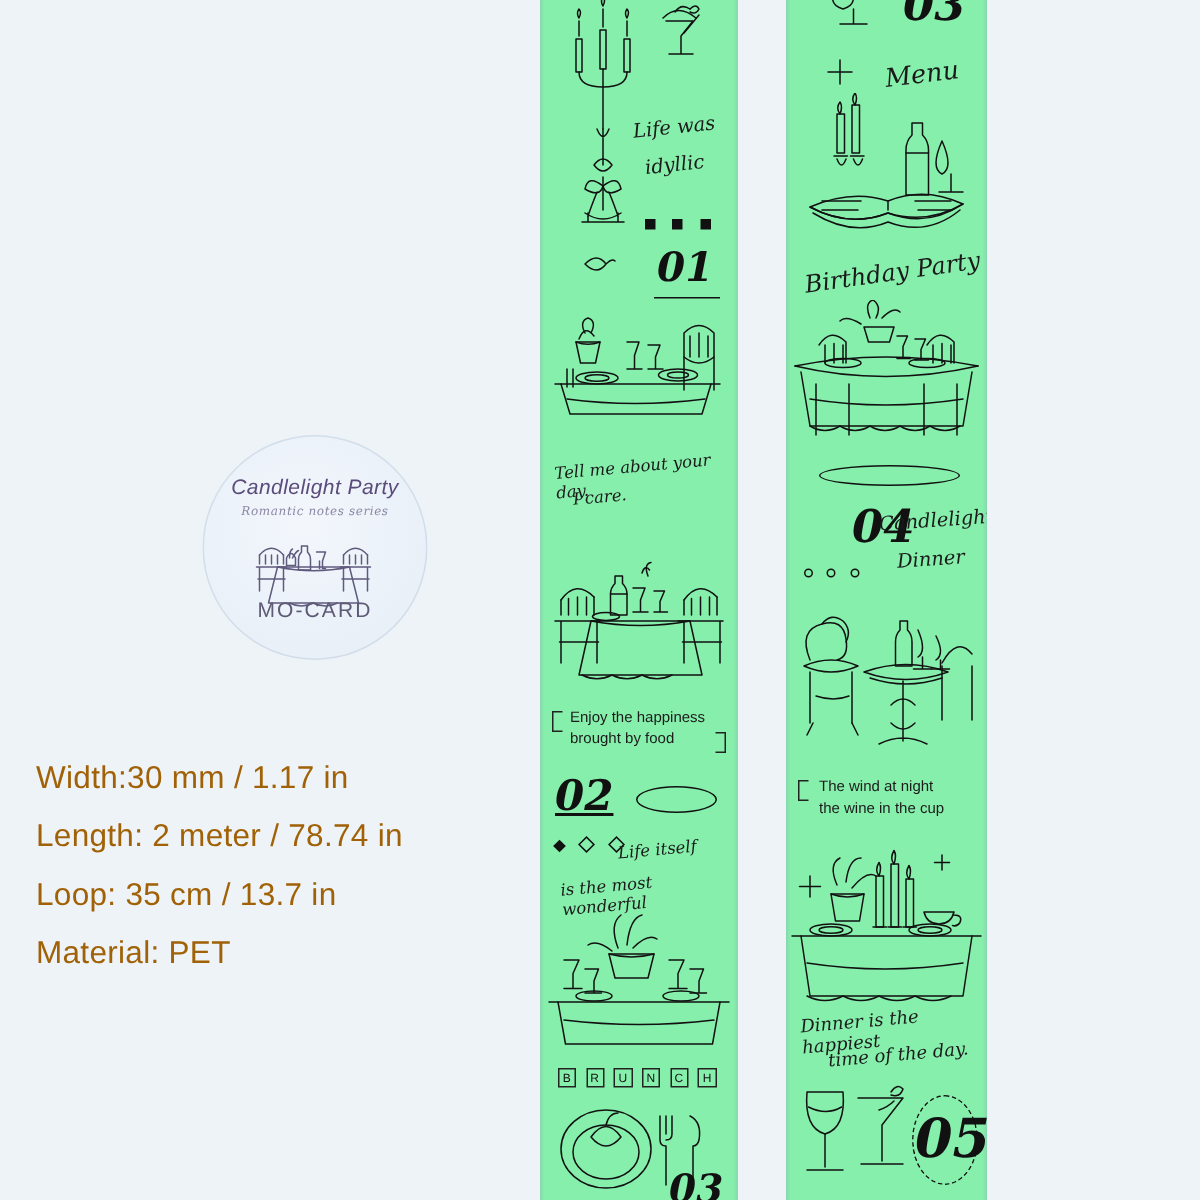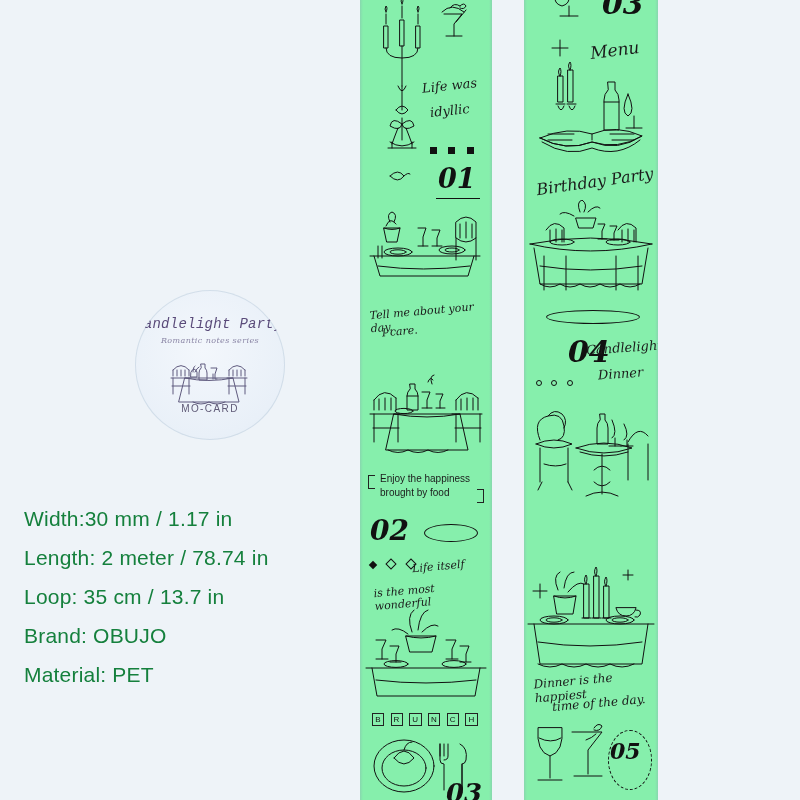--- a/index.html
+++ b/index.html
@@ -18,21 +18,21 @@
   
   .specs {
     position: absolute;
     left: 24px;
     top: 508px;
     width: 330px;
   }
   .spec-line {
     font-size: 21px;
     line-height: 1.0;
-    color: #15803d;
+    color: #a16207;
     margin-bottom: 18px;
     letter-spacing: 0.2px;
     white-space: nowrap;
   }
 
   
   .sticker {
     position: absolute;
     left: 135px;
     top: 290px;
@@ -41,22 +41,22 @@
     border-radius: 50%;
     background: radial-gradient(circle at 45% 40%, #f3f7fc 0%, #e9f0f8 70%, #e2ebf4 100%);
     box-shadow: 0 0 0 1px rgba(190,205,220,0.55) inset;
     overflow: hidden;
   }
   .sticker-title {
     position: absolute;
     top: 26px;
     left: 0;
     width: 100%;
-    text-align: left;
-    font-family: Liberation Mono, monospace;
+    text-align: center;
+    font-family: Liberation Sans, sans-serif;
     font-style: italic;
     font-size: 14px;
     color: #5a4b7a;
     letter-spacing: 0.3px;
   }
   .sticker-sub {
     position: absolute;
     top: 46px;
     left: 0;
     width: 100%;
@@ -66,21 +66,21 @@
     font-size: 8px;
     color: #8b86a6;
     letter-spacing: 0.4px;
   }
   .sticker-brand {
     position: absolute;
     bottom: 26px;
     left: 0;
     width: 100%;
     text-align: center;
-    font-size: 10px;
+    font-size: 14px;
     color: #5f5a76;
     letter-spacing: 1.4px;
   }
   .sticker svg {
     position: absolute;
     left: 50%;
     transform: translateX(-50%);
     top: 58px;
   }
 
@@ -145,21 +145,20 @@
     border-radius: 50%;
   }
 </style>
 </head>
 <body>
 
 <div class="specs">
   <div class="spec-line">Width:30 mm / 1.17 in</div>
   <div class="spec-line">Length: 2 meter / 78.74 in</div>
   <div class="spec-line">Loop: 35 cm / 13.7 in</div>
-  <div class="spec-line">Brand: OBUJO</div>
   <div class="spec-line">Material: PET</div>
 </div>
 
 <div class="sticker">
   <div class="sticker-title">Candlelight Party</div>
   <div class="sticker-sub">Romantic notes series</div>
   <svg width="110" height="62" viewBox="0 0 110 62">
     <g fill="none" stroke="#5f5a7e" stroke-width="1" stroke-linecap="round" stroke-linejoin="round">
 
       <path d="M18 22 q8 -9 16 0"></path>
@@ -290,21 +289,21 @@
   <div class="cell" style="top:472px;height:120px;">
     <div style="position:absolute;left:8px;top:0;">
       <span class="bracket-l"></span>
     </div>
     <div class="caption" style="position:absolute;left:20px;top:0;width:100px;">Enjoy the happiness</div>
     <div class="caption" style="position:absolute;left:20px;top:14px;width:100px;">brought by food</div>
     <div style="position:absolute;right:8px;top:14px;">
       <span class="bracket-r"></span>
     </div>
 
-    <div class="num" style="position:absolute;left:10px;top:42px;font-size:28px;">02</div>
+    <div class="num" style="position:absolute;left:10px;top:42px;font-size:28px;text-decoration:underline;">02</div>
     <div class="oval" style="position:absolute;left:64px;top:52px;width:52px;height:16px;"></div>
     <div style="position:absolute;left:10px;top:82px;">
       <span style="display:inline-block;width:6px;height:6px;background:#111;transform:rotate(45deg);margin-right:7px;"></span>
       <span style="display:inline-block;width:6px;height:6px;border:1px solid #111;transform:rotate(45deg);margin-right:7px;"></span>
       <span style="display:inline-block;width:6px;height:6px;border:1px solid #111;transform:rotate(45deg);"></span>
     </div>
     <div class="hand" style="position:absolute;left:52px;top:88px;font-size:11px;transform:rotate(-5deg);">Life itself</div>
     <div class="hand" style="position:absolute;left:14px;top:110px;font-size:11px;transform:rotate(-5deg);">is the most wonderful</div>
   </div>
 
@@ -464,20 +463,27 @@
         <path d="M104 42 q10 -18 20 -6"></path>
         <path d="M104 44 v36 M124 44 v36"></path>
 
         <path d="M76 14 h5 v6 q3 3 3 8 v16 h-11 v-16 q0 -5 3 -8 z"></path>
         <path d="M88 20 q6 14 0 18 M91 38 v8 M85 46 h12"></path>
         <path d="M100 24 q6 12 0 16 M103 40 v6 M97 46 h12"></path>
       </g>
     </svg>
   </div>
 
+  <div class="cell" style="top:518px;height:44px;">
+    <div style="position:absolute;left:8px;top:0;">
+      <span class="bracket-l"></span>
+    </div>
+    <div class="caption" style="position:absolute;left:22px;top:0;">The wind at night</div>
+    <div class="caption" style="position:absolute;left:22px;top:15px;">the wine in the cup</div>
+  </div>
 
   <div class="cell" style="top:560px;height:130px;">
     <svg width="134" height="130" viewBox="0 0 134 130">
       <g fill="none" stroke="#111" stroke-width="1" stroke-linecap="round" stroke-linejoin="round">
 
         <path d="M16 24 l0 14 M9 31 l14 0"></path>
         <path d="M104 10 l0 10 M99 15 l10 0"></path>
 
         <path d="M60 24 h5 v34 h-5 z M70 16 h5 v42 h-5 z M80 26 h5 v32 h-5 z"></path>
         <path d="M62 24 q2 -6 0 -9 q-3 5 0 9 M72 16 q2 -6 0 -9 q-3 5 0 9 M82 26 q2 -6 0 -9 q-3 5 0 9"></path>
@@ -512,16 +518,16 @@
 
         <path d="M14 6 q-2 24 12 28 q14 -4 12 -28 z"></path>
         <path d="M15 16 q12 6 22 0"></path>
         <path d="M26 34 v22 M14 58 h24"></path>
 
         <path d="M48 10 l30 0 l-14 18 v24 M50 54 h28"></path>
         <path d="M62 18 q6 -2 10 -6"></path>
         <path d="M70 6 q4 -6 8 -2 q-2 6 -8 4"></path>
       </g>
     </svg>
-    <div class="num" style="position:absolute;left:86px;top:16px;font-size:22px;">05</div>
+    <div class="num" style="position:absolute;left:86px;top:16px;font-size:36px;">05</div>
     <div class="oval" style="position:absolute;left:84px;top:8px;width:42px;height:58px;border-style:dashed;"></div>
   </div>
 </div>
 
 </body></html>

